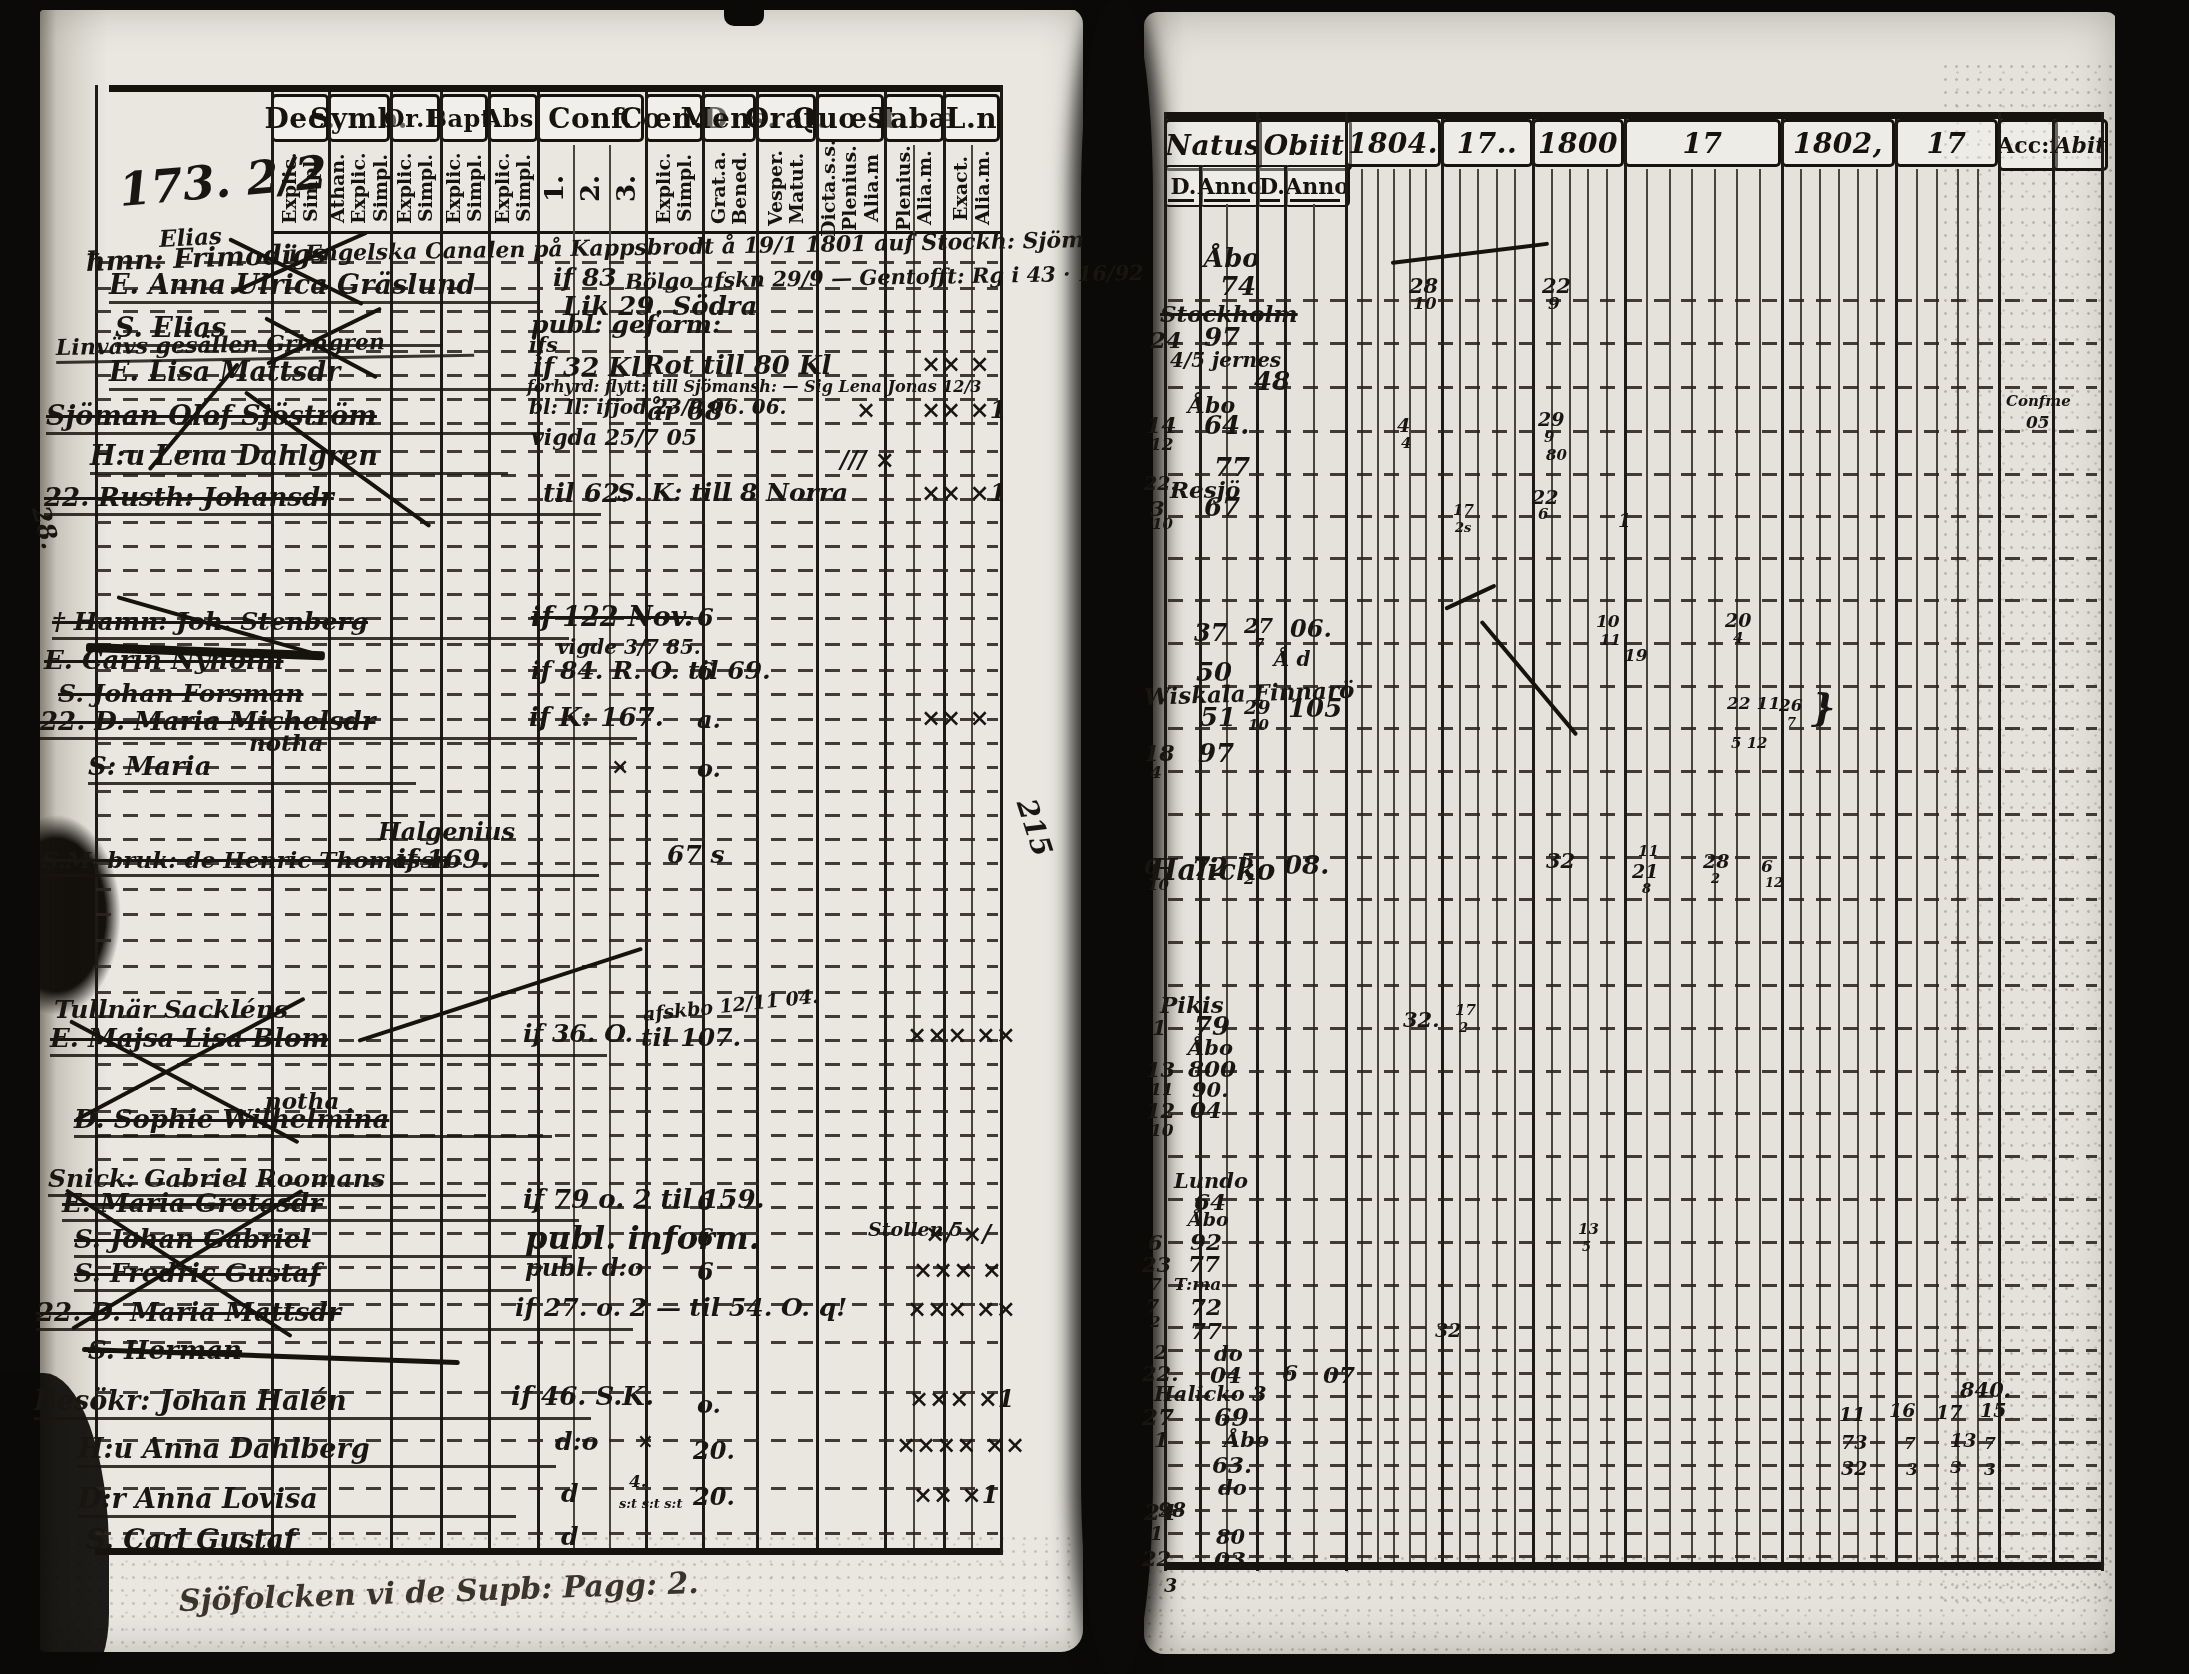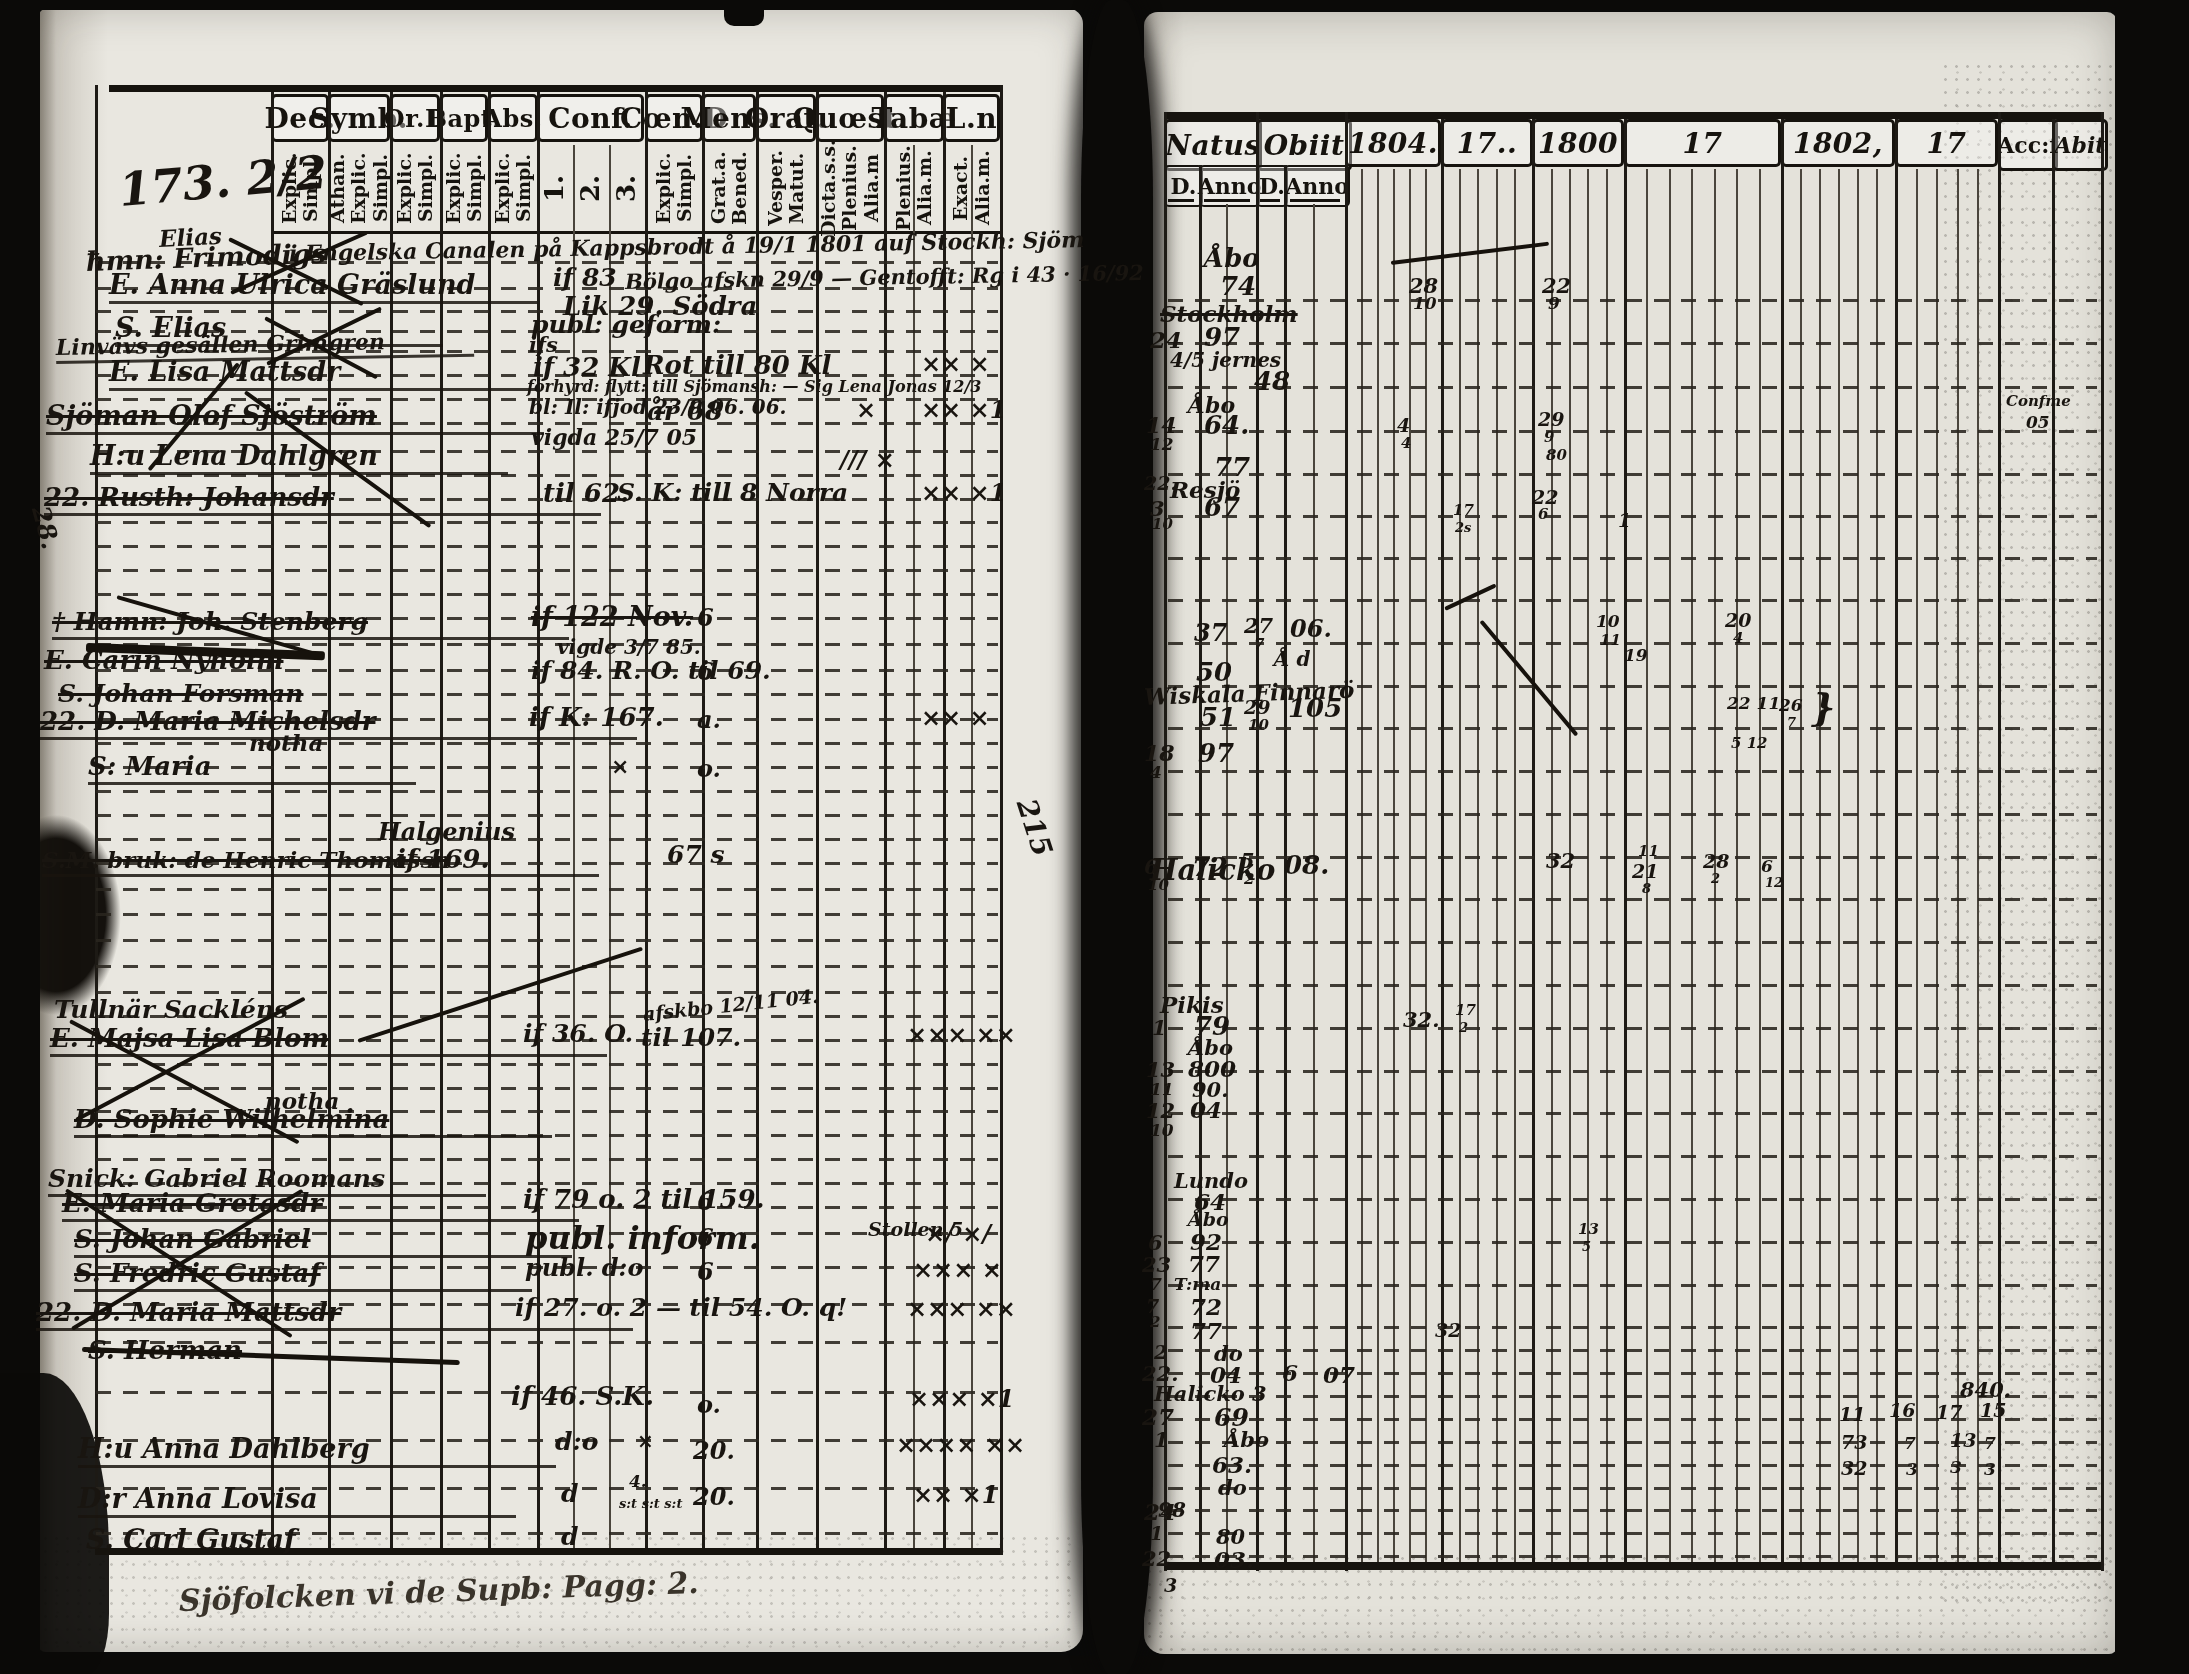--- a/index.html
+++ b/index.html
@@ -395,20 +395,21 @@
     <div class="hw" style="left: 868px; top: 1220px; font-size: 19px;">Stollen 5</div>
     <div class="hw" style="left: 925px; top: 1222px; font-size: 24px;">×/ ×/</div>
     <div class="hw st u" style="left: 74px; top: 1260px; font-size: 26px; width: 458px;">S. Fredric Gustaf</div>
     <div class="hw" style="left: 525px; top: 1256px; font-size: 24px;">publ. d:o</div>
     <div class="hw" style="left: 697px; top: 1260px; font-size: 24px;">6</div>
     <div class="hw" style="left: 913px; top: 1258px; font-size: 24px;">××× ×</div>
     <div class="hw st u" style="left: 36px; top: 1299px; font-size: 26px; width: 597px;">22. D. Maria Mattsdr</div>
     <div class="hw" style="left: 515px; top: 1295px; font-size: 25px;">if 27. o. 2 — til 54. O. q!</div>
     <div class="hw" style="left: 907px; top: 1297px; font-size: 24px;">××× ××</div>
     <div class="hw st" style="left: 88px; top: 1337px; font-size: 26px;">S. Herman</div>
+    <div class="hw u" style="left: 34px; top: 1387px; font-size: 27px; width: 557px;">Besökr: Johan Halén</div>
     <div class="hw" style="left: 511px; top: 1383px; font-size: 26px;">if 46. S.K.</div>
     <div class="hw" style="left: 697px; top: 1393px; font-size: 24px;">o.</div>
     <div class="hw" style="left: 909px; top: 1387px; font-size: 24px;">××× ×1</div>
     <div class="hw u" style="left: 78px; top: 1435px; font-size: 27px; width: 478px;">H:u Anna Dahlberg</div>
     <div class="hw" style="left: 555px; top: 1429px; font-size: 25px;">d:o</div>
     <div class="hw" style="left: 637px; top: 1431px; font-size: 20px;">×</div>
     <div class="hw" style="left: 693px; top: 1439px; font-size: 24px;">20.</div>
     <div class="hw" style="left: 896px; top: 1433px; font-size: 24px;">×××× ××</div>
     <div class="hw u" style="left: 78px; top: 1485px; font-size: 27px; width: 438px;">D:r Anna Lovisa</div>
     <div class="hw" style="left: 629px; top: 1473px; font-size: 17px;">4.</div>

